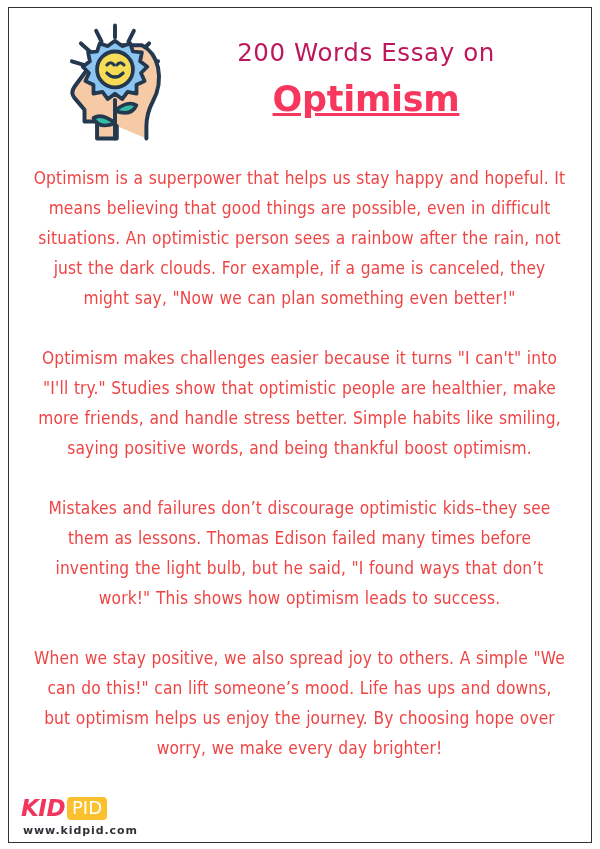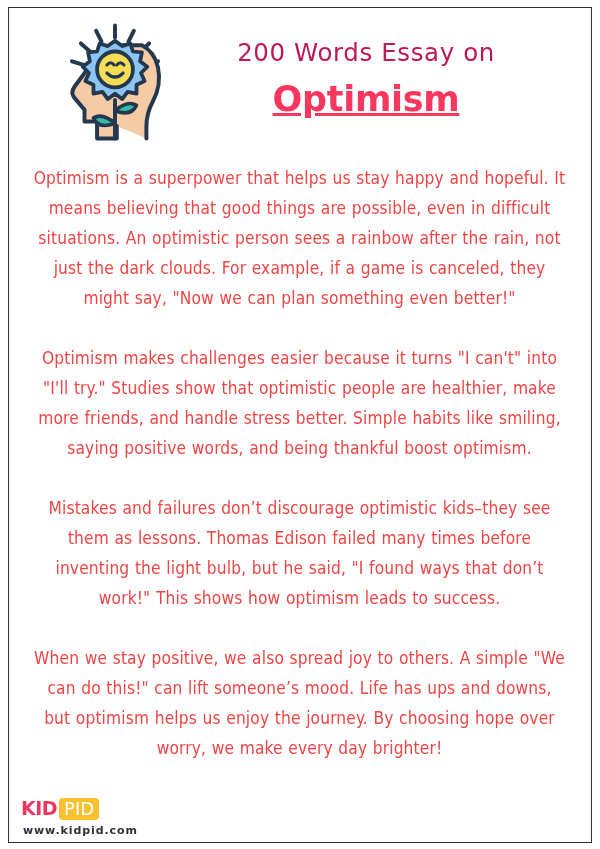--- a/index.html
+++ b/index.html
@@ -119,24 +119,25 @@
   }
 
   .brand-logo {
     display: flex;
     align-items: center;
     gap: 2px;
   }
 
   .brand-kid {
     font-family: "DejaVu Sans", sans-serif;
-    font-size: 19px;
+    font-size: 23px;
     font-weight: bold;
     color: #f1365e;
     letter-spacing: -0.5px;
+    font-style: italic;
   }
 
   .brand-pid {
     font-family: "DejaVu Sans", sans-serif;
     font-size: 18px;
     font-weight: normal;
     color: #ffffff;
     background: #fbc02d;
     border-radius: 4px;
     padding: 1px 5px 2px 5px;

